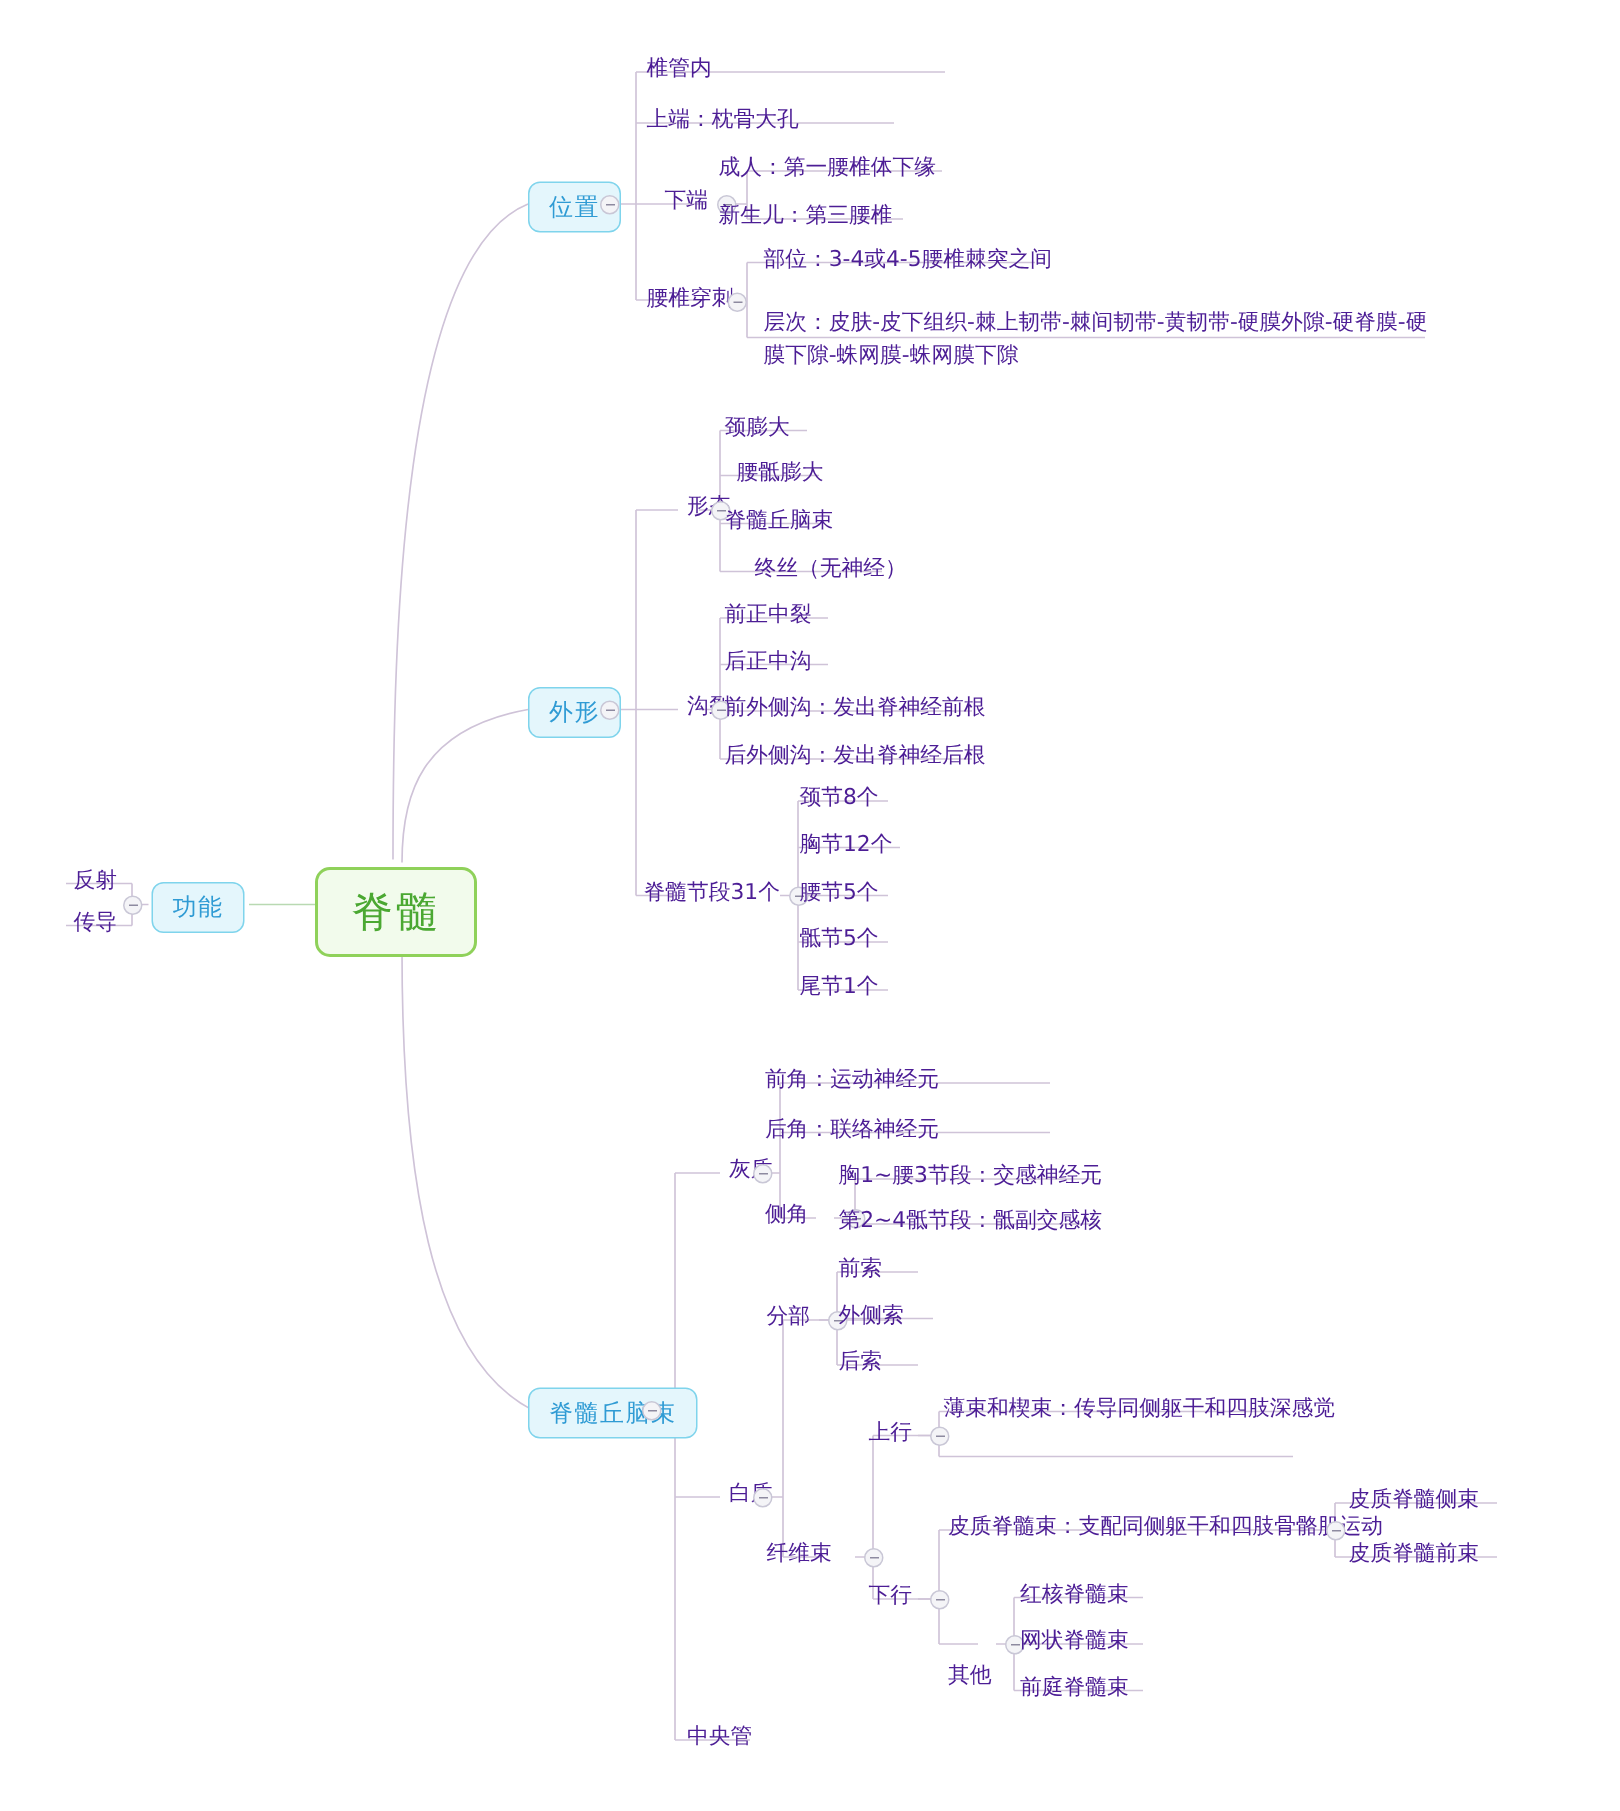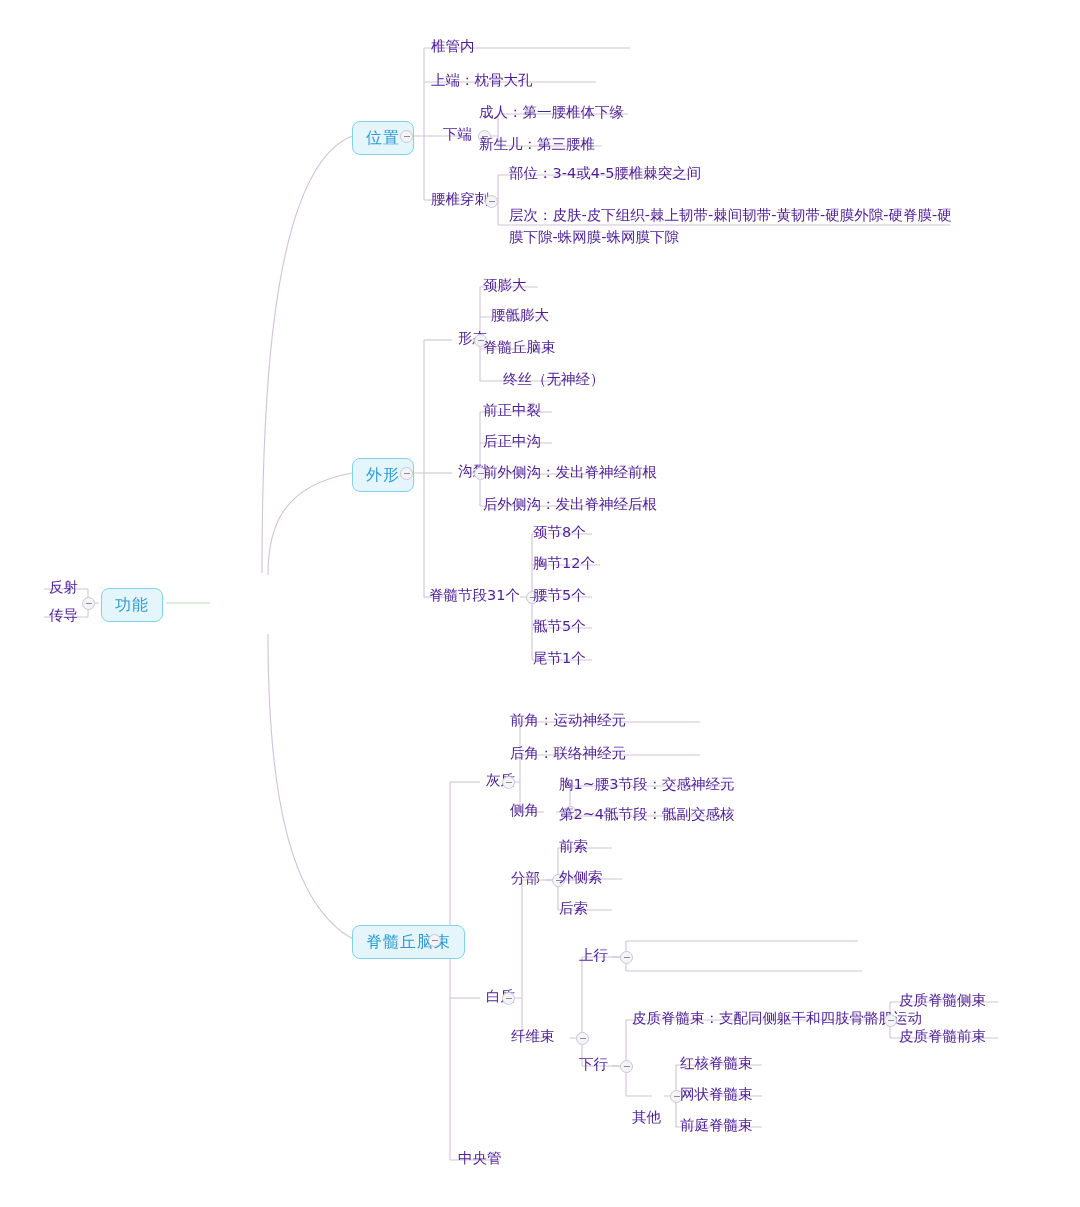--- a/index.html
+++ b/index.html
@@ -130,20 +130,21 @@
       <path d="M612,957 L626,957 M626,941 L626,971 M626,941 L648,941 M648,941 L858,941 M626,971 L648,971 M648,971 L862,971"></path>
 
       <path d="M612,1066 L626,1066 M626,1020 L626,1096 M626,1020 L652,1020 M652,1020 L878,1020 M626,1096 L652,1096"></path>
 
       <path d="M878,1020 L890,1020 M890,1002 L890,1038 M890,1002 L912,1002 M912,1002 L998,1002 M890,1038 L912,1038 M912,1038 L998,1038"></path>
 
       <path d="M664,1096 L676,1096 M676,1065 L676,1127 M676,1065 L700,1065 M700,1065 L762,1065 M676,1096 L700,1096 M700,1096 L762,1096 M676,1127 L700,1127 M700,1127 L762,1127"></path>
     </g>
   </svg>
 
+  <div class="node root" style="left:210px; top:578px;">脊髓</div>
 
   <div class="node l1" style="left:101px; top:588px;">功能</div>
   <div class="toggle" style="left:82px; top:597px;"></div>
   <div class="node plain" style="left:47px; top:577px;">反射</div>
   <div class="node plain" style="left:47px; top:605px;">传导</div>
 
   <div class="node l1" style="left:352px; top:121px;">位置</div>
   <div class="toggle" style="left:400px; top:130px;"></div>
 
   <div class="node plain" style="left:429px; top:36px;">椎管内</div>
@@ -203,20 +204,21 @@
   <div class="toggle" style="left:552px; top:874px;"></div>
   <div class="node plain" style="left:557px; top:836px;">前索</div>
   <div class="node plain" style="left:557px; top:867px;">外侧索</div>
   <div class="node plain" style="left:557px; top:898px;">后索</div>
 
   <div class="node plain" style="left:509px; top:1026px;">纤维束</div>
   <div class="toggle" style="left:576px; top:1032px;"></div>
 
   <div class="node plain" style="left:577px; top:945px;">上行</div>
   <div class="toggle" style="left:620px; top:951px;"></div>
+  <div class="node plain" style="left:627px; top:929px;">薄束和楔束：传导同侧躯干和四肢深感觉</div>
 
   <div class="node plain" style="left:577px; top:1054px;">下行</div>
   <div class="toggle" style="left:620px; top:1060px;"></div>
 
   <div class="node plain" style="left:630px; top:1008px;">皮质脊髓束：支配同侧躯干和四肢骨骼肌运动</div>
   <div class="toggle" style="left:884px; top:1014px;"></div>
   <div class="node plain" style="left:897px; top:990px;">皮质脊髓侧束</div>
   <div class="node plain" style="left:897px; top:1026px;">皮质脊髓前束</div>
 
   <div class="node plain" style="left:630px; top:1084px;margin-top:23px;">其他</div>

